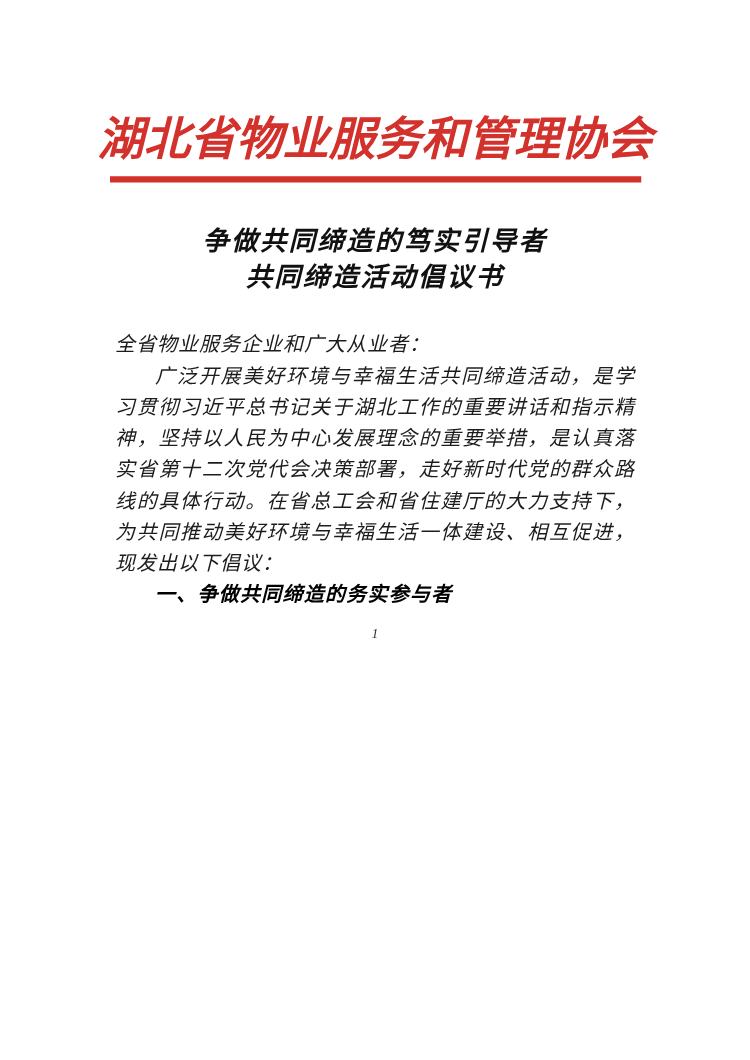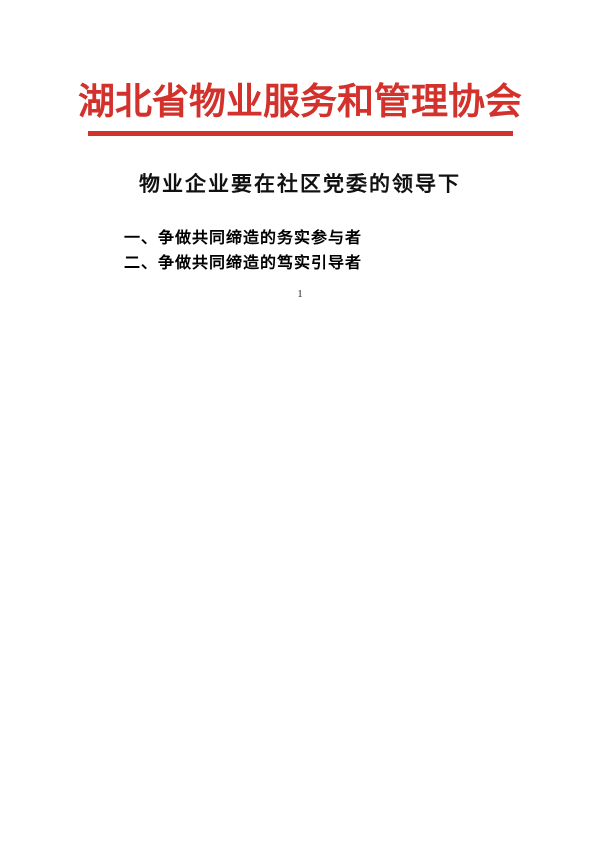--- a/index.html
+++ b/index.html
@@ -2,25 +2,26 @@
 <html lang="zh-CN" style="--accent: #d3312b;"><head>
 <meta charset="utf-8">
 <style>
   :root { --accent: #d3312b; --ink: #1c1c1c; }
   * { margin: 0; padding: 0; box-sizing: border-box; }
   html, body { background: #ffffff; }
   .page {
     position: relative;
     width: 600px;
     height: 608px;
-    margin: 2px auto;
+    margin: 12px auto;
     background: #ffffff;
     overflow: hidden;
     font-family: "Liberation Serif", serif;
     color: var(--ink);
+    font-style: italic;
   }
   
   .letterhead {
     padding-top: 78px;
     text-align: center;
   }
   .org-name {
     font-family: "Liberation Sans", sans-serif;
     font-weight: bold;
     font-size: 37px;
@@ -79,25 +80,27 @@
 <body>
 
 <div class="page">
 
   <div class="letterhead">
     <div class="org-name">湖北省物业服务和管理协会</div>
     <div class="letterhead-rule"></div>
   </div>
 
   <div class="doc-title">
-    <div>物业企业要在社区党委的领导下</div>
+    <div>争做共同缔造的笃实引导者</div>
+    <div>共同缔造活动倡议书</div>
   </div>
 
   <div class="doc-body">
+    <p class="salutation">全省物业服务企业和广大从业者：</p>
+    <p class="para">广泛开展美好环境与幸福生活共同缔造活动，是学习贯彻习近平总书记关于湖北工作的重要讲话和指示精神，坚持以人民为中心发展理念的重要举措，是认真落实省第十二次党代会决策部署，走好新时代党的群众路线的具体行动。在省总工会和省住建厅的大力支持下，为共同推动美好环境与幸福生活一体建设、相互促进，现发出以下倡议：</p>
     <p class="heading">一、争做共同缔造的务实参与者</p>
-    <p class="heading">二、争做共同缔造的笃实引导者</p>
   </div>
 
   <div class="page-footer">
     <span>1</span>
   </div>
 
 </div>
 
 </body></html>

